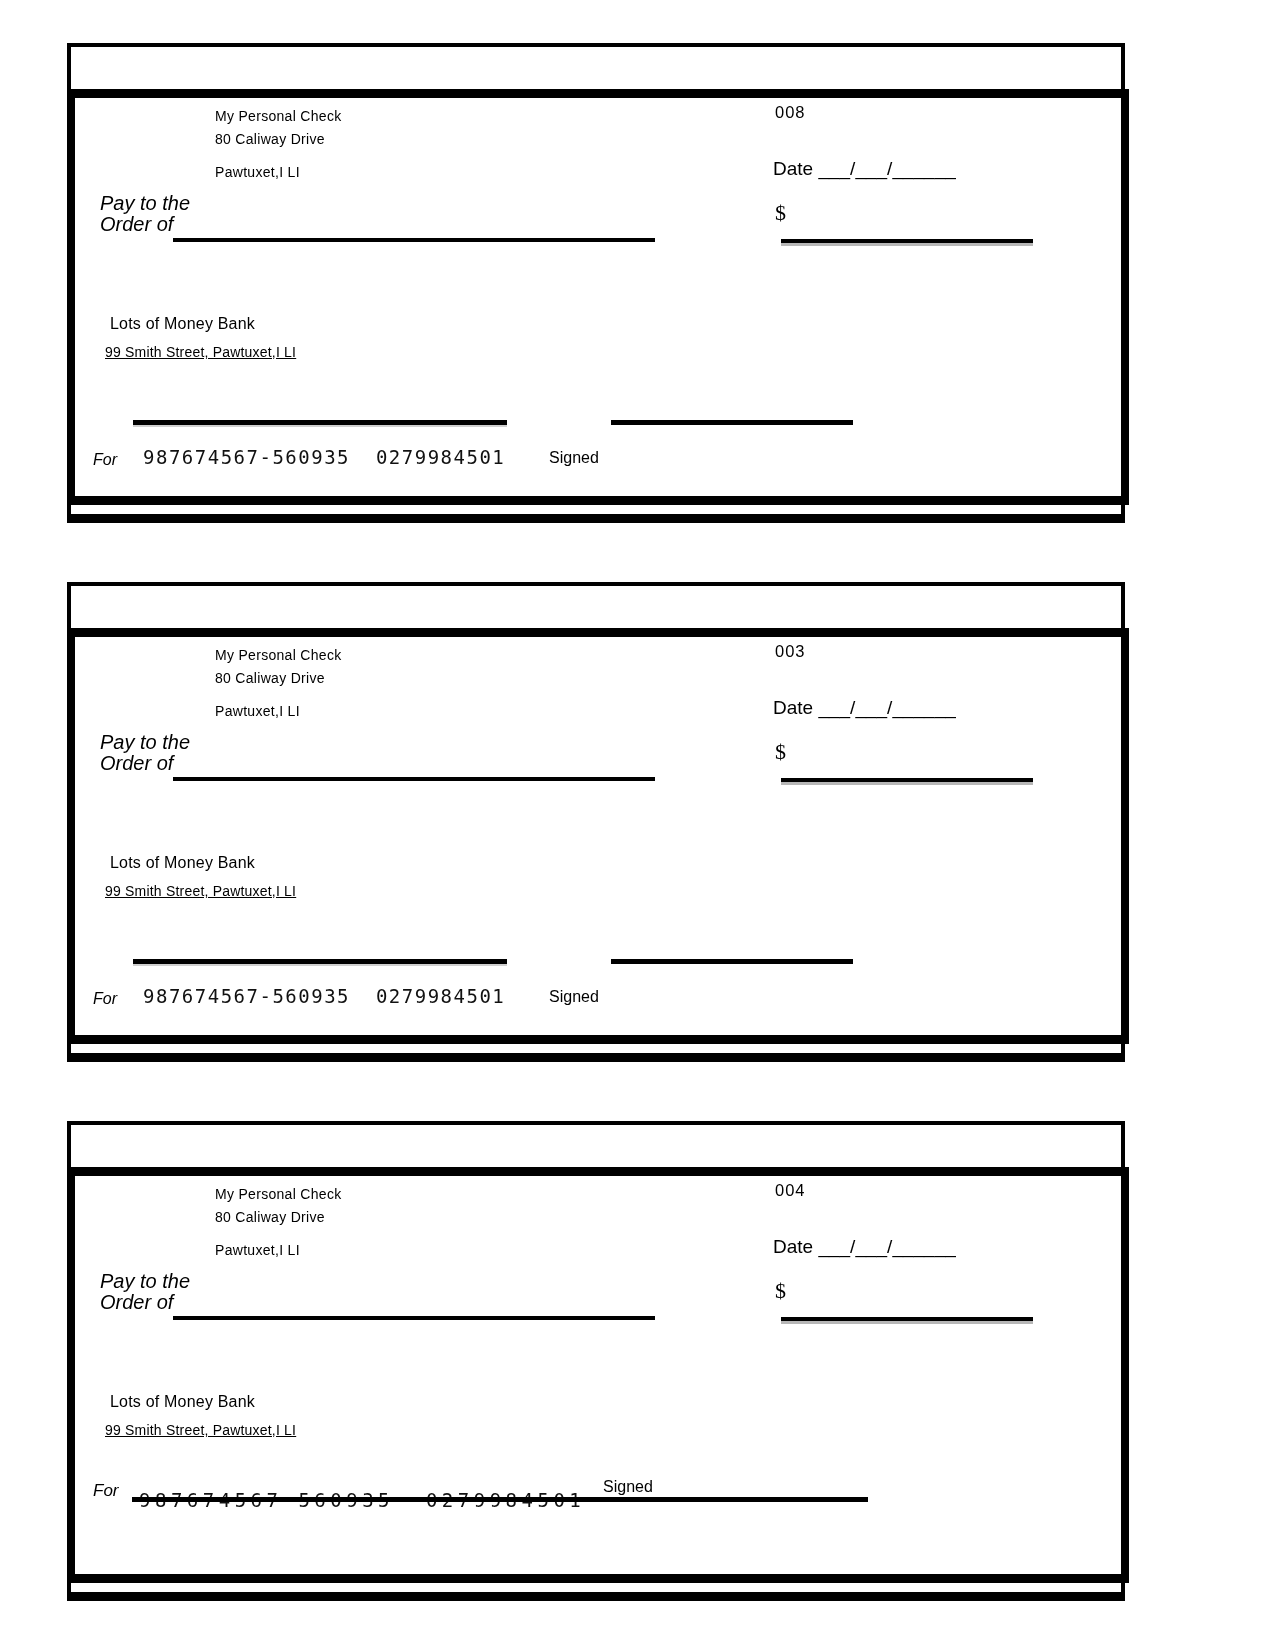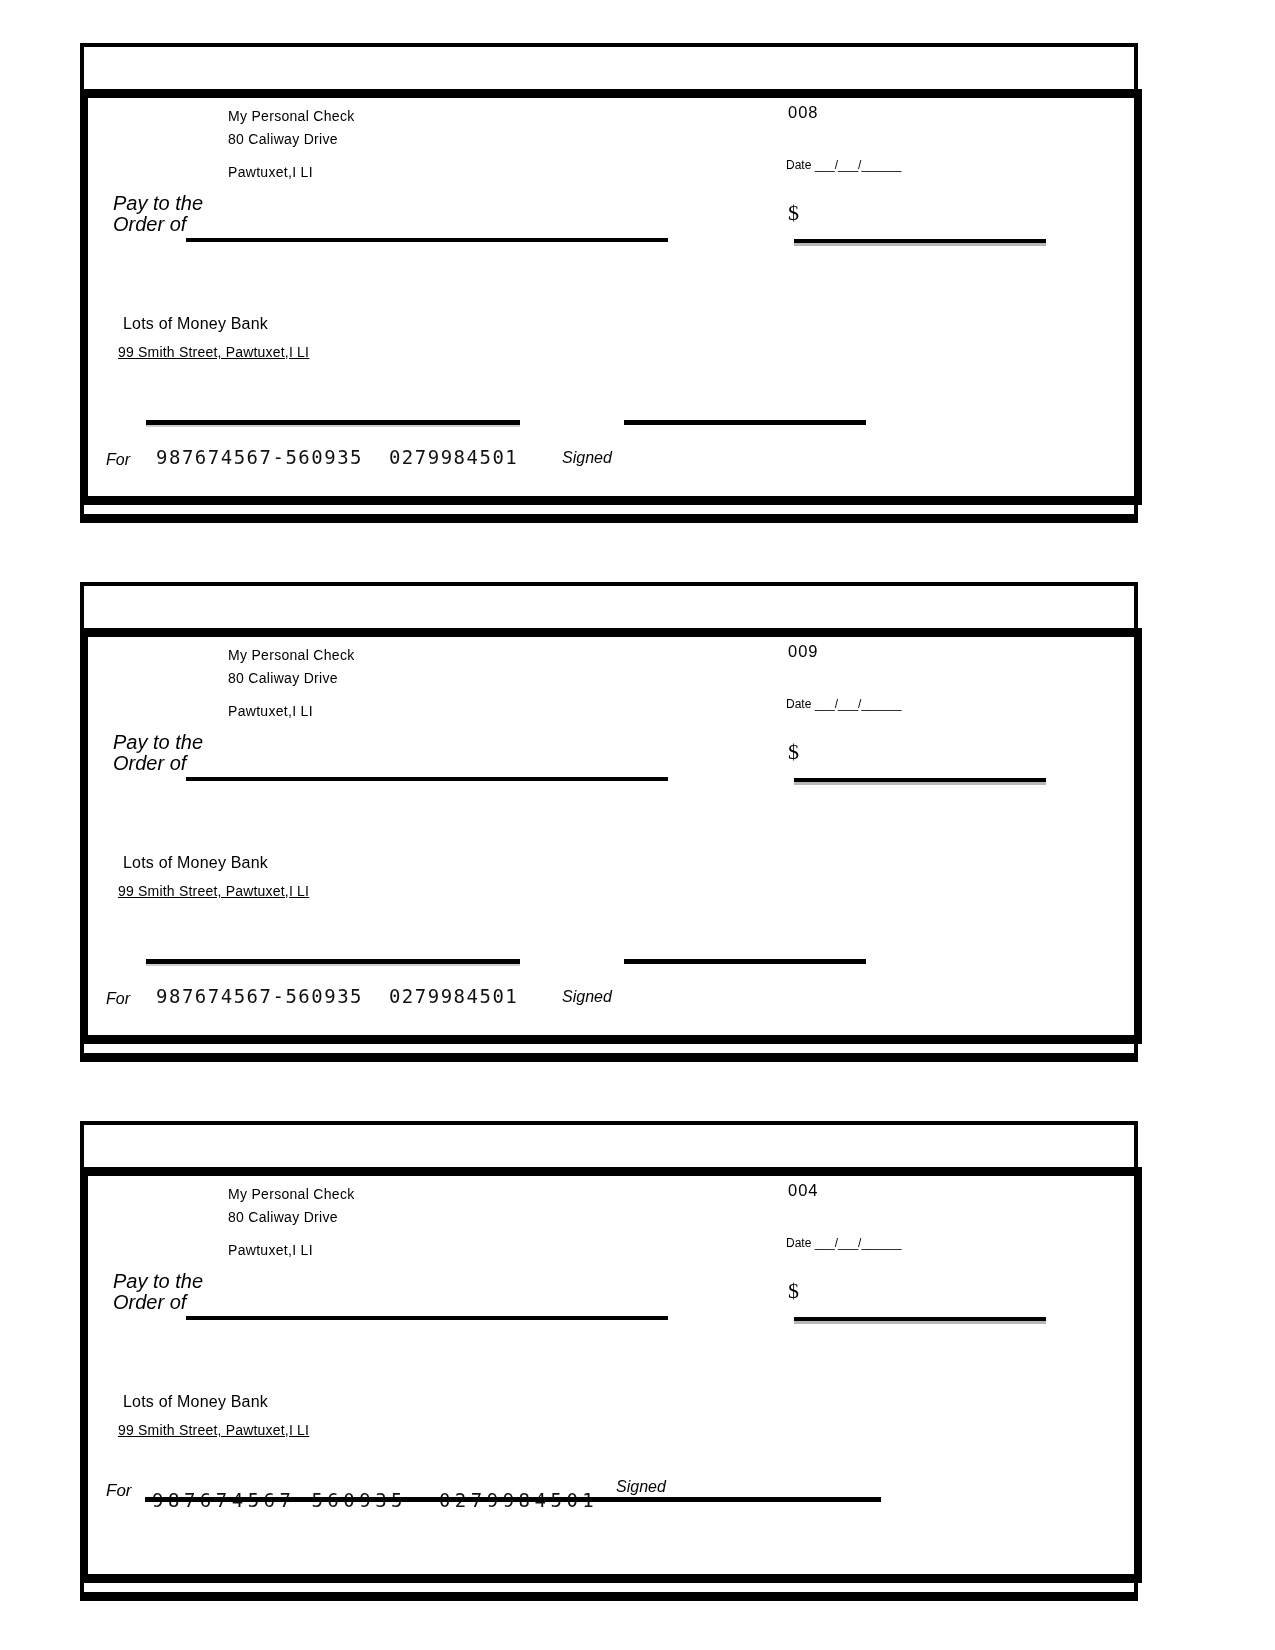--- a/index.html
+++ b/index.html
@@ -3,43 +3,43 @@
 <meta charset="utf-8">
 <style>
   html,body{margin:0;padding:0;}
   body{
     width:1275px;height:1650px;position:relative;
     background:#ffffff;
     font-family:"Liberation Sans", sans-serif;
     color:#000;
     overflow:hidden;
   }
-  .check-unit{position:absolute;left:80px;width:1058px;height:480px;}
+  .check-unit{position:absolute;left:67px;width:1058px;height:480px;}
   .outer-frame{position:absolute;inset:0;border:4px solid #000;border-bottom-width:9px;}
   .inner-frame{position:absolute;left:0;right:-4px;top:46px;height:398px;border:8px solid #000;border-top-width:9px;border-bottom-width:9px;background:#fff;}
   .content{position:absolute;inset:0;}
   .payer-line{position:absolute;left:148px;font-size:14px;letter-spacing:.3px;white-space:pre;}
   .payer-1{top:65px;}
   .payer-2{top:88px;}
   .payer-3{top:121px;}
   .check-number{position:absolute;left:708px;top:60px;font-size:16.5px;letter-spacing:1px;}
-  .date-row{position:absolute;left:706px;top:115px;font-size:12px;white-space:pre;}
+  .date-row{position:absolute;left:706px;top:115px;font-size:19px;white-space:pre;}
   .pay-label{position:absolute;left:33px;font-size:20px;font-style:italic;line-height:21px;}
   .pay-1{top:150px;}
   .pay-2{top:171px;}
   .payee-line{position:absolute;left:106px;width:482px;top:195px;height:4px;background:#000;}
   .amount-symbol{position:absolute;left:708px;top:157px;font-family:"Liberation Serif", serif;font-size:22px;}
   .amount-line{position:absolute;left:714px;width:252px;top:196px;height:4px;background:#000;box-shadow:0 3px 0 #b7b7b7;}
   .bank-1{position:absolute;left:43px;top:272px;font-size:16px;letter-spacing:.2px;white-space:pre;}
   .bank-2{position:absolute;left:38px;top:301px;font-size:14px;letter-spacing:.2px;white-space:pre;text-decoration:underline;}
   .memo-line{position:absolute;left:66px;width:374px;top:377px;height:5px;background:#000;box-shadow:0 2px 0 #cfcfcf;}
   .signature-line{position:absolute;left:544px;width:242px;top:377px;height:5px;background:#000;}
   .for-label{position:absolute;left:26px;top:408px;font-size:16px;font-style:italic;}
   .micr{position:absolute;left:76px;top:402px;font-family:"DejaVu Sans Mono", monospace;font-size:19px;letter-spacing:1.5px;white-space:pre;color:#111;font-weight:400;transform:scaleY(1.05);transform-origin:top left;}
-  .signed-label{position:absolute;left:482px;top:406px;font-size:16px;font-style:italic;}
+  .signed-label{position:absolute;left:482px;top:406px;font-size:16px;}
   
   .strike-line{position:absolute;left:65px;width:736px;top:376px;height:5px;background:#000;}
   .struck .for-label{top:360px;font-size:17px;}
   .struck .micr{top:367px;left:72px;letter-spacing:4.5px;}
   .struck .signed-label{left:536px;top:357px;}
 </style>
 </head>
 <body>
 
 <section class="check-unit" style="top:43px;">
@@ -66,21 +66,21 @@
   </div>
 </section>
 
 <section class="check-unit" style="top:582px;">
   <div class="outer-frame"></div>
   <div class="inner-frame"></div>
   <div class="content">
     <div class="payer-line payer-1">My Personal Check</div>
     <div class="payer-line payer-2">80 Caliway Drive</div>
     <div class="payer-line payer-3">Pawtuxet,I LI</div>
-    <div class="check-number">009</div>
+    <div class="check-number">003</div>
     <div class="date-row"><span>Date</span><span> ___/___/______</span></div>
     <div class="pay-label pay-1">Pay to the</div>
     <div class="pay-label pay-2">Order of</div>
     <div class="payee-line"></div>
     <div class="amount-symbol">$</div>
     <div class="amount-line"></div>
     <div class="bank-1">Lots of Money Bank</div>
     <div class="bank-2">99 Smith Street, Pawtuxet,I LI</div>
     <div class="memo-line"></div>
     <div class="signature-line"></div>

